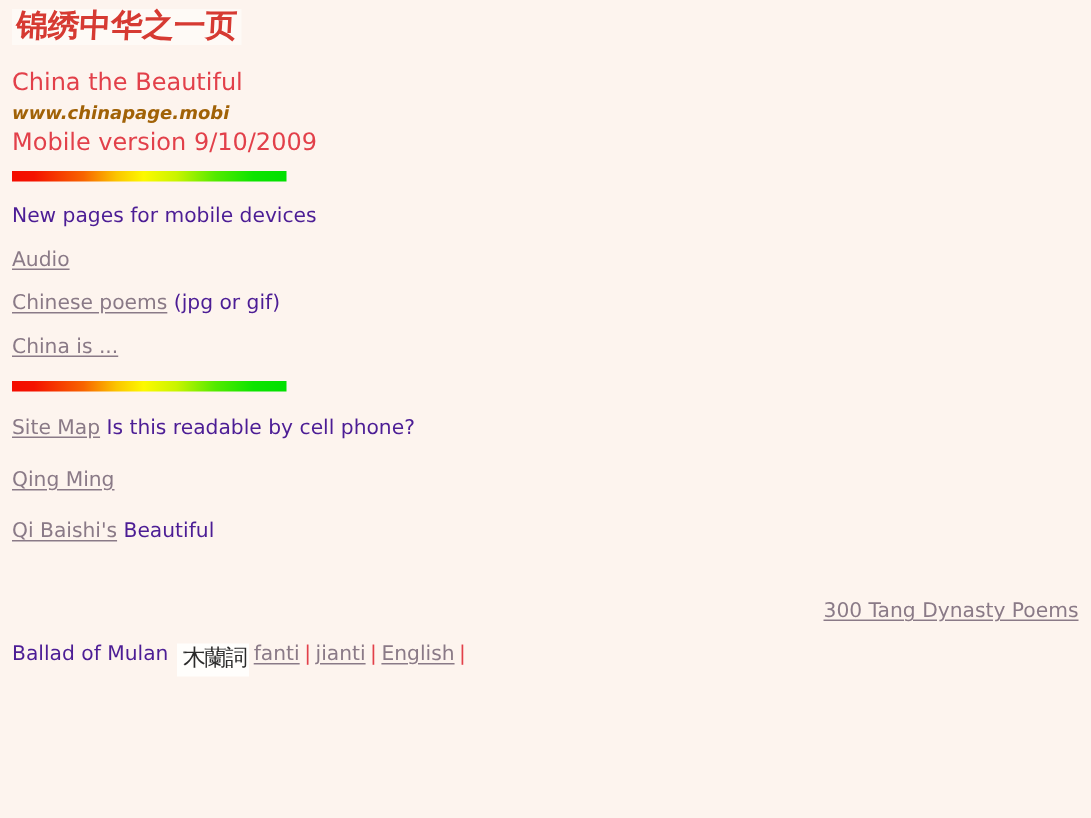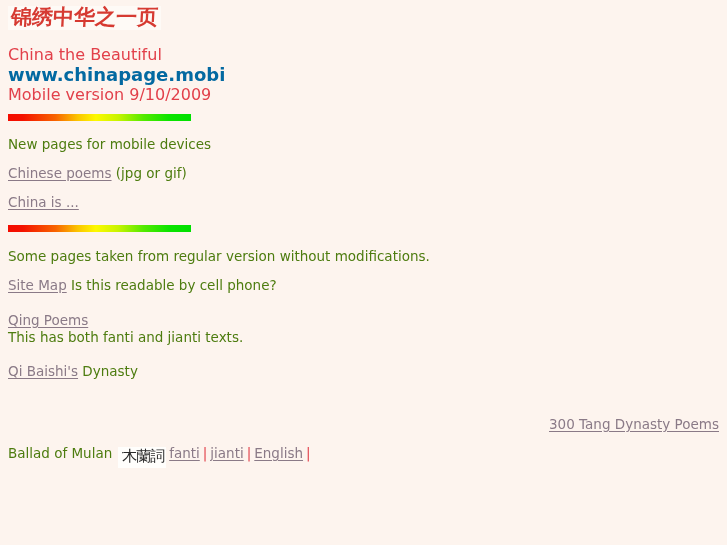--- a/index.html
+++ b/index.html
@@ -43,22 +43,23 @@
   .head-block {
     margin-top: 15px;
   }
   .head-line {
     line-height: 20px;
     font-size: 16px;
     color: #e2404a;
   }
   .head-line.bold {
     font-weight: 700;
-    color: #0369a1;
-    font-size: 18px;
+    color: #a16207;
+    font-size: 12px;
+    font-style: italic;
   }
 
   
   .rule {
     width: 183px;
     height: 7px;
     margin: 9px 0 9px 0;
     background: linear-gradient(to right,
         #f40c00 0%,
         #f41200 8%,
@@ -87,21 +88,21 @@
   .row.gap-big {
     margin-top: 24px;
     text-align: right;
   }
   a.lnk {
     color: #8a7a87;
     text-decoration: underline;
     text-underline-offset: 2px;
   }
   .plain {
-    color: #4d7c0f;
+    color: #4c1d95;
   }
   .sep {
     color: #e2404a;
     padding: 0 3px;
   }
 
   
   .cjk-img {
     display: inline-block;
     background: #fffefc;
@@ -139,51 +140,48 @@
   </div>
 
   
   <div class="rule"></div>
 
   
   <div class="row">
     <span class="plain">New pages for mobile devices</span>
   </div>
 
+  <div class="row">
+    <a class="lnk" href="#">Audio</a><span class="plain"></span>
+  </div>
 
   <div class="row">
     <a class="lnk" href="#">Chinese poems</a><span class="plain"> (jpg or gif)</span>
   </div>
 
   <div class="row">
     <a class="lnk" href="#">China is ...</a><span class="plain"></span>
   </div>
 
   
   <div class="rule second"></div>
 
   
-  <div class="row">
-    <span class="plain">Some pages taken from regular version without modifications.</span>
-  </div>
 
   <div class="row">
     <a class="lnk" href="#">Site Map</a><span class="plain"> Is this readable by cell phone?</span>
   </div>
 
 
   <div class="row tight" style="margin-top:12px;">
-    <a class="lnk" href="#">Qing Poems</a>
-  </div>
-  <div class="row tight">
-    <span class="plain">This has both fanti and jianti texts.</span>
+    <a class="lnk" href="#">Qing Ming</a>
   </div>
 
   <div class="row" style="margin-top:11px;">
-    <a class="lnk" href="#">Qi Baishi's</a><span class="plain"> Dynasty</span>
+    <a class="lnk" href="#">Qi Baishi's</a><span class="plain"> Beautiful</span>
   </div>
 
 
   
   <div class="row gap-big">
     <a class="lnk" href="#">300 Tang Dynasty Poems</a>
   </div>
 
   <div class="row">
     <span class="plain">Ballad of Mulan</span><span class="cjk-img"><span class="cjk-dot">·</span><span>木蘭詞</span></span><a class="lnk" href="#">fanti</a><span class="sep">|</span><a class="lnk" href="#">jianti</a><span class="sep">|</span><a class="lnk" href="#">English</a><span class="sep">|</span>

